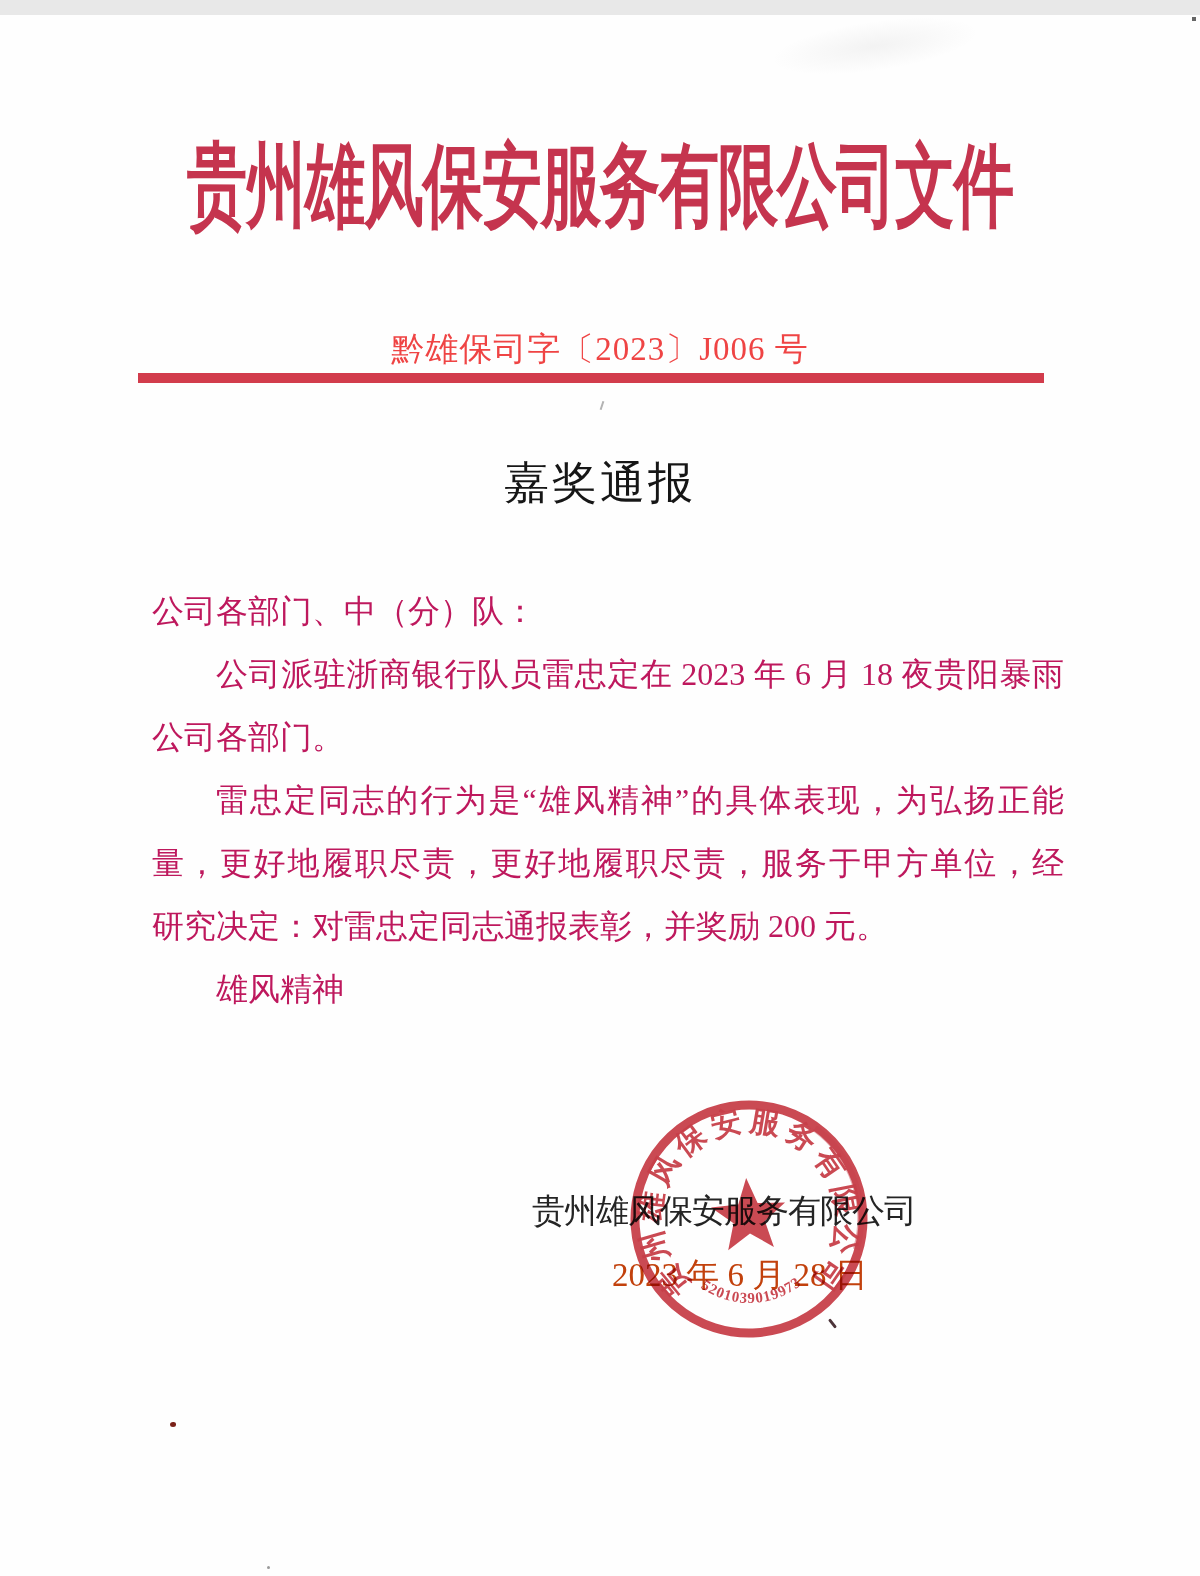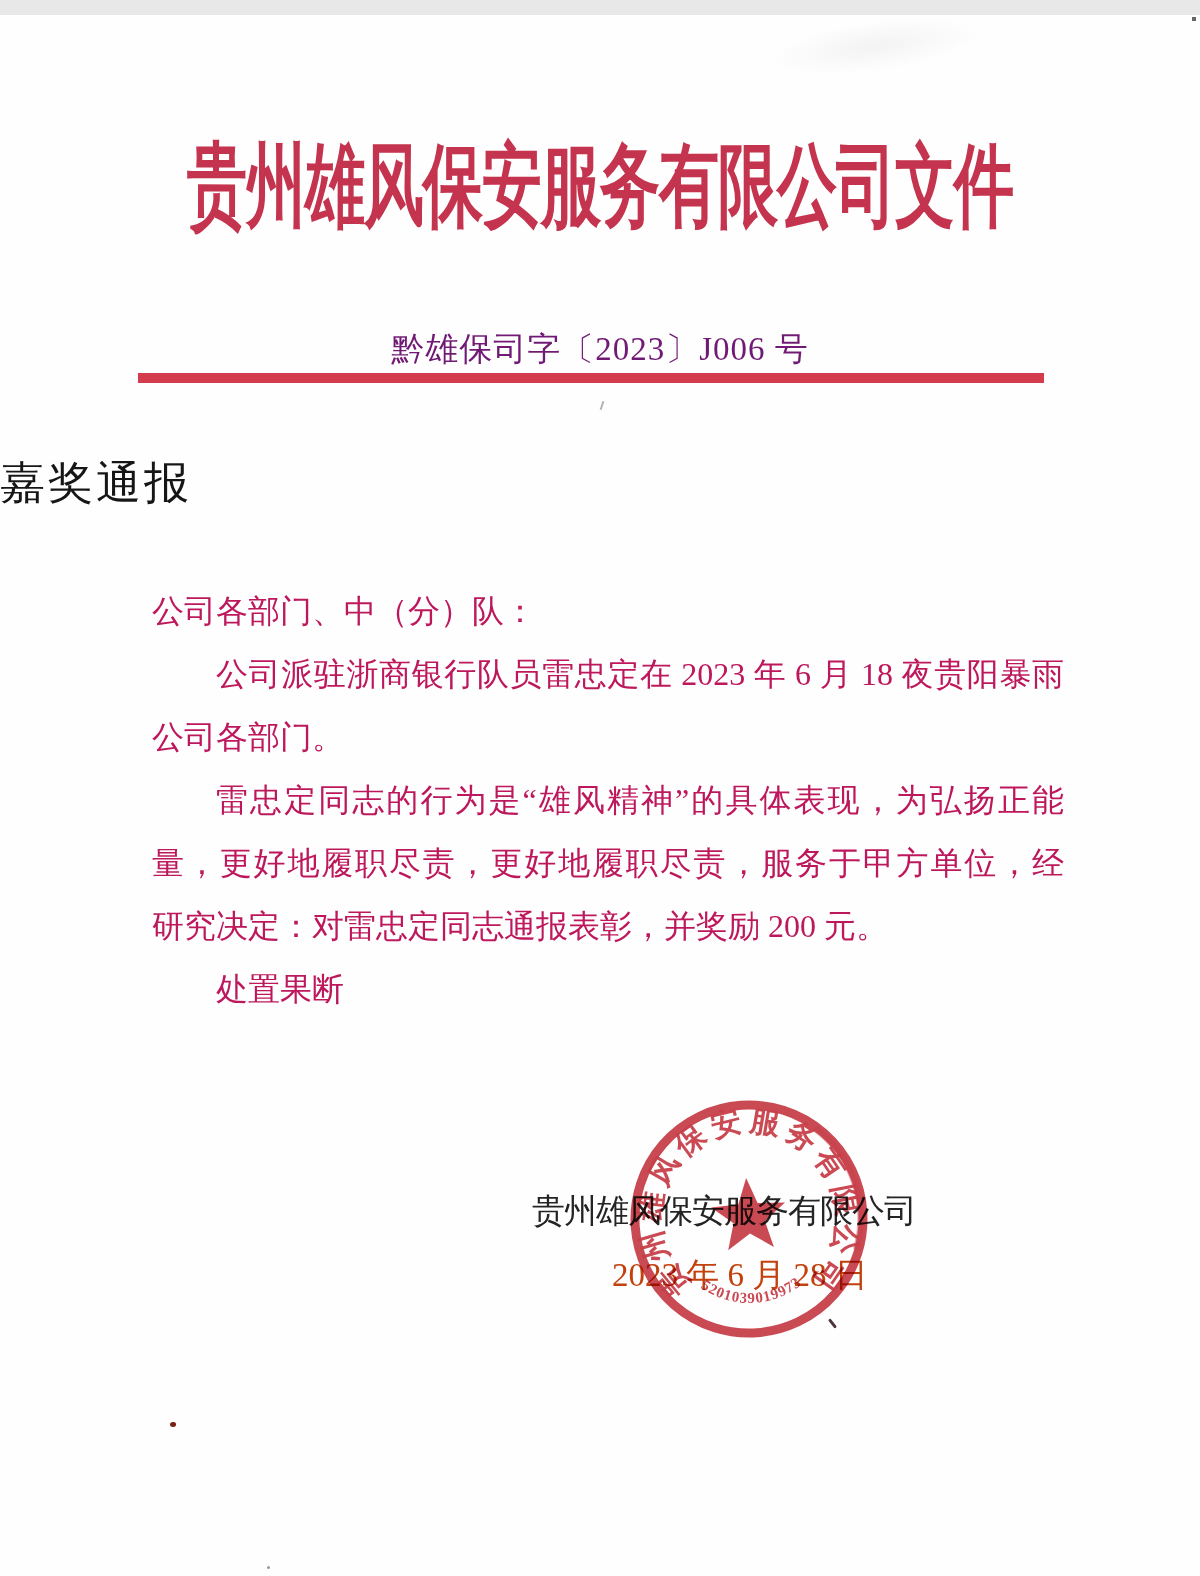--- a/index.html
+++ b/index.html
@@ -19,30 +19,30 @@
   }
   .org-title-text{
     display:inline-block;
     font-size:60px;font-weight:bold;letter-spacing:-1px;
     color:#c5344e;
     transform:scaleY(1.52);
     white-space:nowrap;
   }
   .doc-number{
     position:absolute;top:312px;left:0;width:1200px;
-    text-align:center;font-size:33px;color:#701a75;
+    text-align:center;font-size:33px;color:#ef4444;
     letter-spacing:1px;white-space:nowrap;
   }
   .red-line{
     position:absolute;top:358px;left:138px;width:906px;height:10px;
     background:#d23c4c;
   }
   .notice-title{
     position:absolute;top:438px;left:0;width:1200px;
-    font-size:45px;color:#161616;
+    text-align:center;font-size:45px;color:#161616;
     letter-spacing:3px;font-weight:500;white-space:nowrap;
   }
   .body-block{
     position:absolute;top:565px;left:152px;width:912px;
     font-size:32px;color:#be185d;
   }
   .bl{height:63px;line-height:63px;text-align:left;}
   .bl.just{
     text-align:justify;text-align-last:justify;
     text-justify:inter-character;
@@ -105,21 +105,21 @@
 
   <div class="notice-title">嘉奖通报</div>
 
   <div class="body-block">
     <div class="bl">公司各部门、中（分）队：</div>
     <div class="bl ind just">公司派驻浙商银行队员雷忠定在 2023 年 6 月 18 夜贵阳暴雨</div>
     <div class="bl">公司各部门。</div>
     <div class="bl ind just">雷忠定同志的行为是“雄风精神”的具体表现，为弘扬正能</div>
     <div class="bl just">量，更好地履职尽责，更好地履职尽责，服务于甲方单位，经</div>
     <div class="bl">研究决定：对雷忠定同志通报表彰，并奖励 200 元。</div>
-    <div class="bl ind">处置果断</div>
+    <div class="bl ind">雄风精神</div>
   </div>
 
   <div class="sig-company">贵州雄风保安服务有限公司</div>
 
   <div class="sig-date">2023 年 6 月 28 日</div>
 
   <svg class="stamp" viewBox="0 0 264 264" xmlns="http://www.w3.org/2000/svg">
     <defs>
       <path id="sealTopArc" d="M 69.8 194.2 A 88 88 0 1 1 194.2 194.2"></path>
       <path id="sealBottomArc" d="M 75.8 194.4 A 84 84 0 0 0 188.2 194.4"></path>

